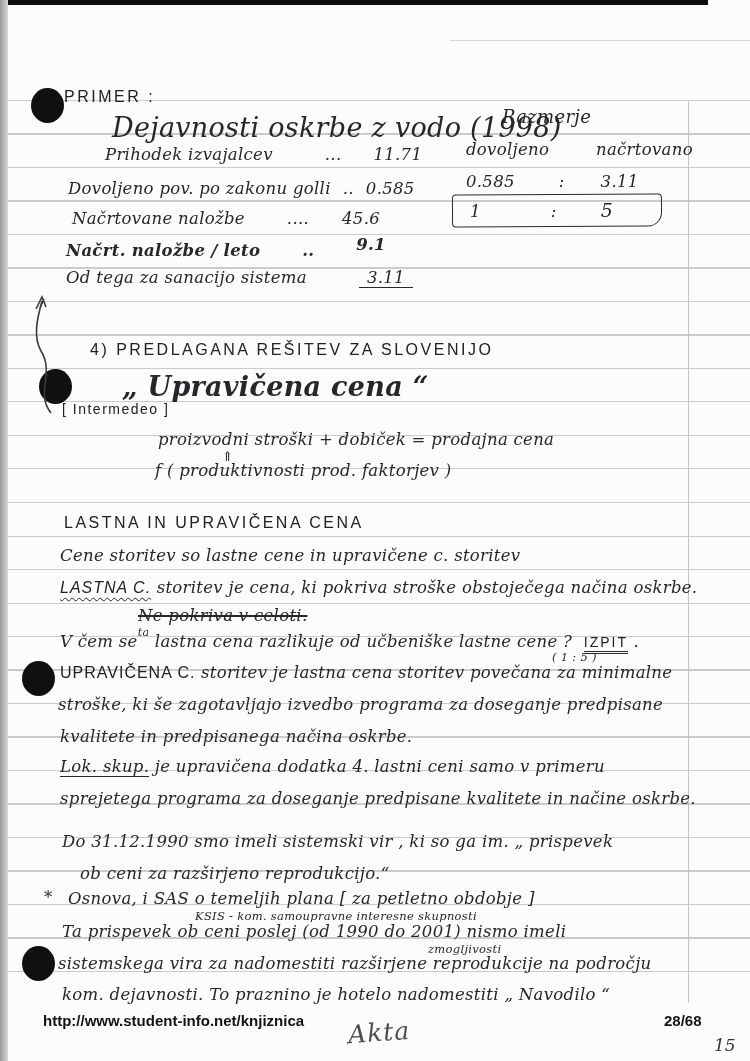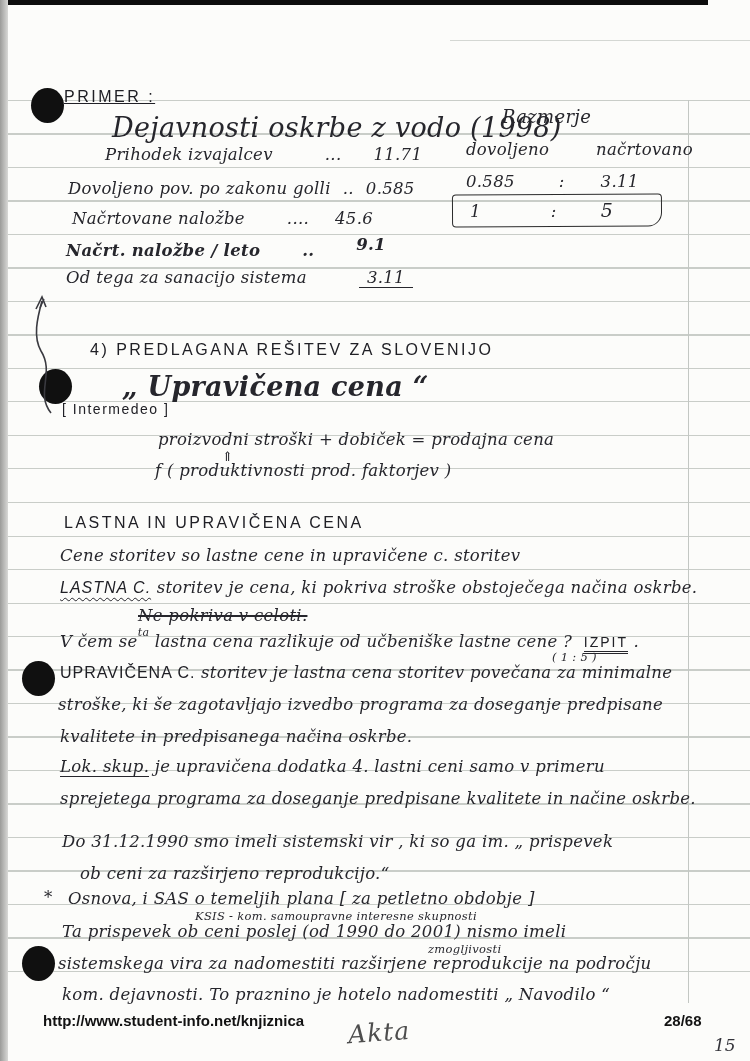--- a/index.html
+++ b/index.html
@@ -51,37 +51,37 @@
   <div class="edge-top"></div>
   <div class="rule-top-partial"></div>
   <div class="ruled"></div>
   <div class="vline"></div>
 
   <div class="dot" style="left:31px;top:88px;"></div>
   <div class="dot" style="left:39px;top:369px;"></div>
   <div class="dot" style="left:22px;top:661px;"></div>
   <div class="dot" style="left:22px;top:946px;"></div>
 
-  <div class="pos print" style="left:64px;top:88px;text-decoration:underline;">PRIMER :</div>
+  <div class="pos print" style="left:64px;top:88px;">PRIMER :</div>
   <div class="pos hw hw-lg" style="left:112px;top:112px;">Dejavnosti oskrbe z vodo (1998)</div>
 
   <div class="pos hw row" style="left:105px;top:145px;">
     <span>Prihodek izvajalcev</span>
     <span style="margin-left:40px">...</span>
     <span style="margin-left:20px">11.71</span>
   </div>
   <div class="pos hw row" style="left:68px;top:179px;">
     <span>Dovoljeno pov. po zakonu golli</span>
     <span>..</span>
     <span>0.585</span>
   </div>
   <div class="pos hw row" style="left:72px;top:209px;">
     <span>Načrtovane naložbe</span>
     <span style="margin-left:30px">....</span>
-    <span style="margin-left:14px">45.6</span>
+    <span style="margin-left:21px">45.6</span>
   </div>
   <div class="pos hw row" style="left:66px;top:241px;font-weight:bold;">
     <span>Načrt. naložbe / leto</span>
     <span style="margin-left:30px">..</span>
     <span style="margin-left:30px;position:relative;top:-6px">9.1</span>
   </div>
   <div class="pos hw row" style="left:66px;top:268px;">
     <span>Od tega za sanacijo sistema</span>
     <span class="u" style="margin-left:40px;padding:0 8px">3.11</span>
   </div>

